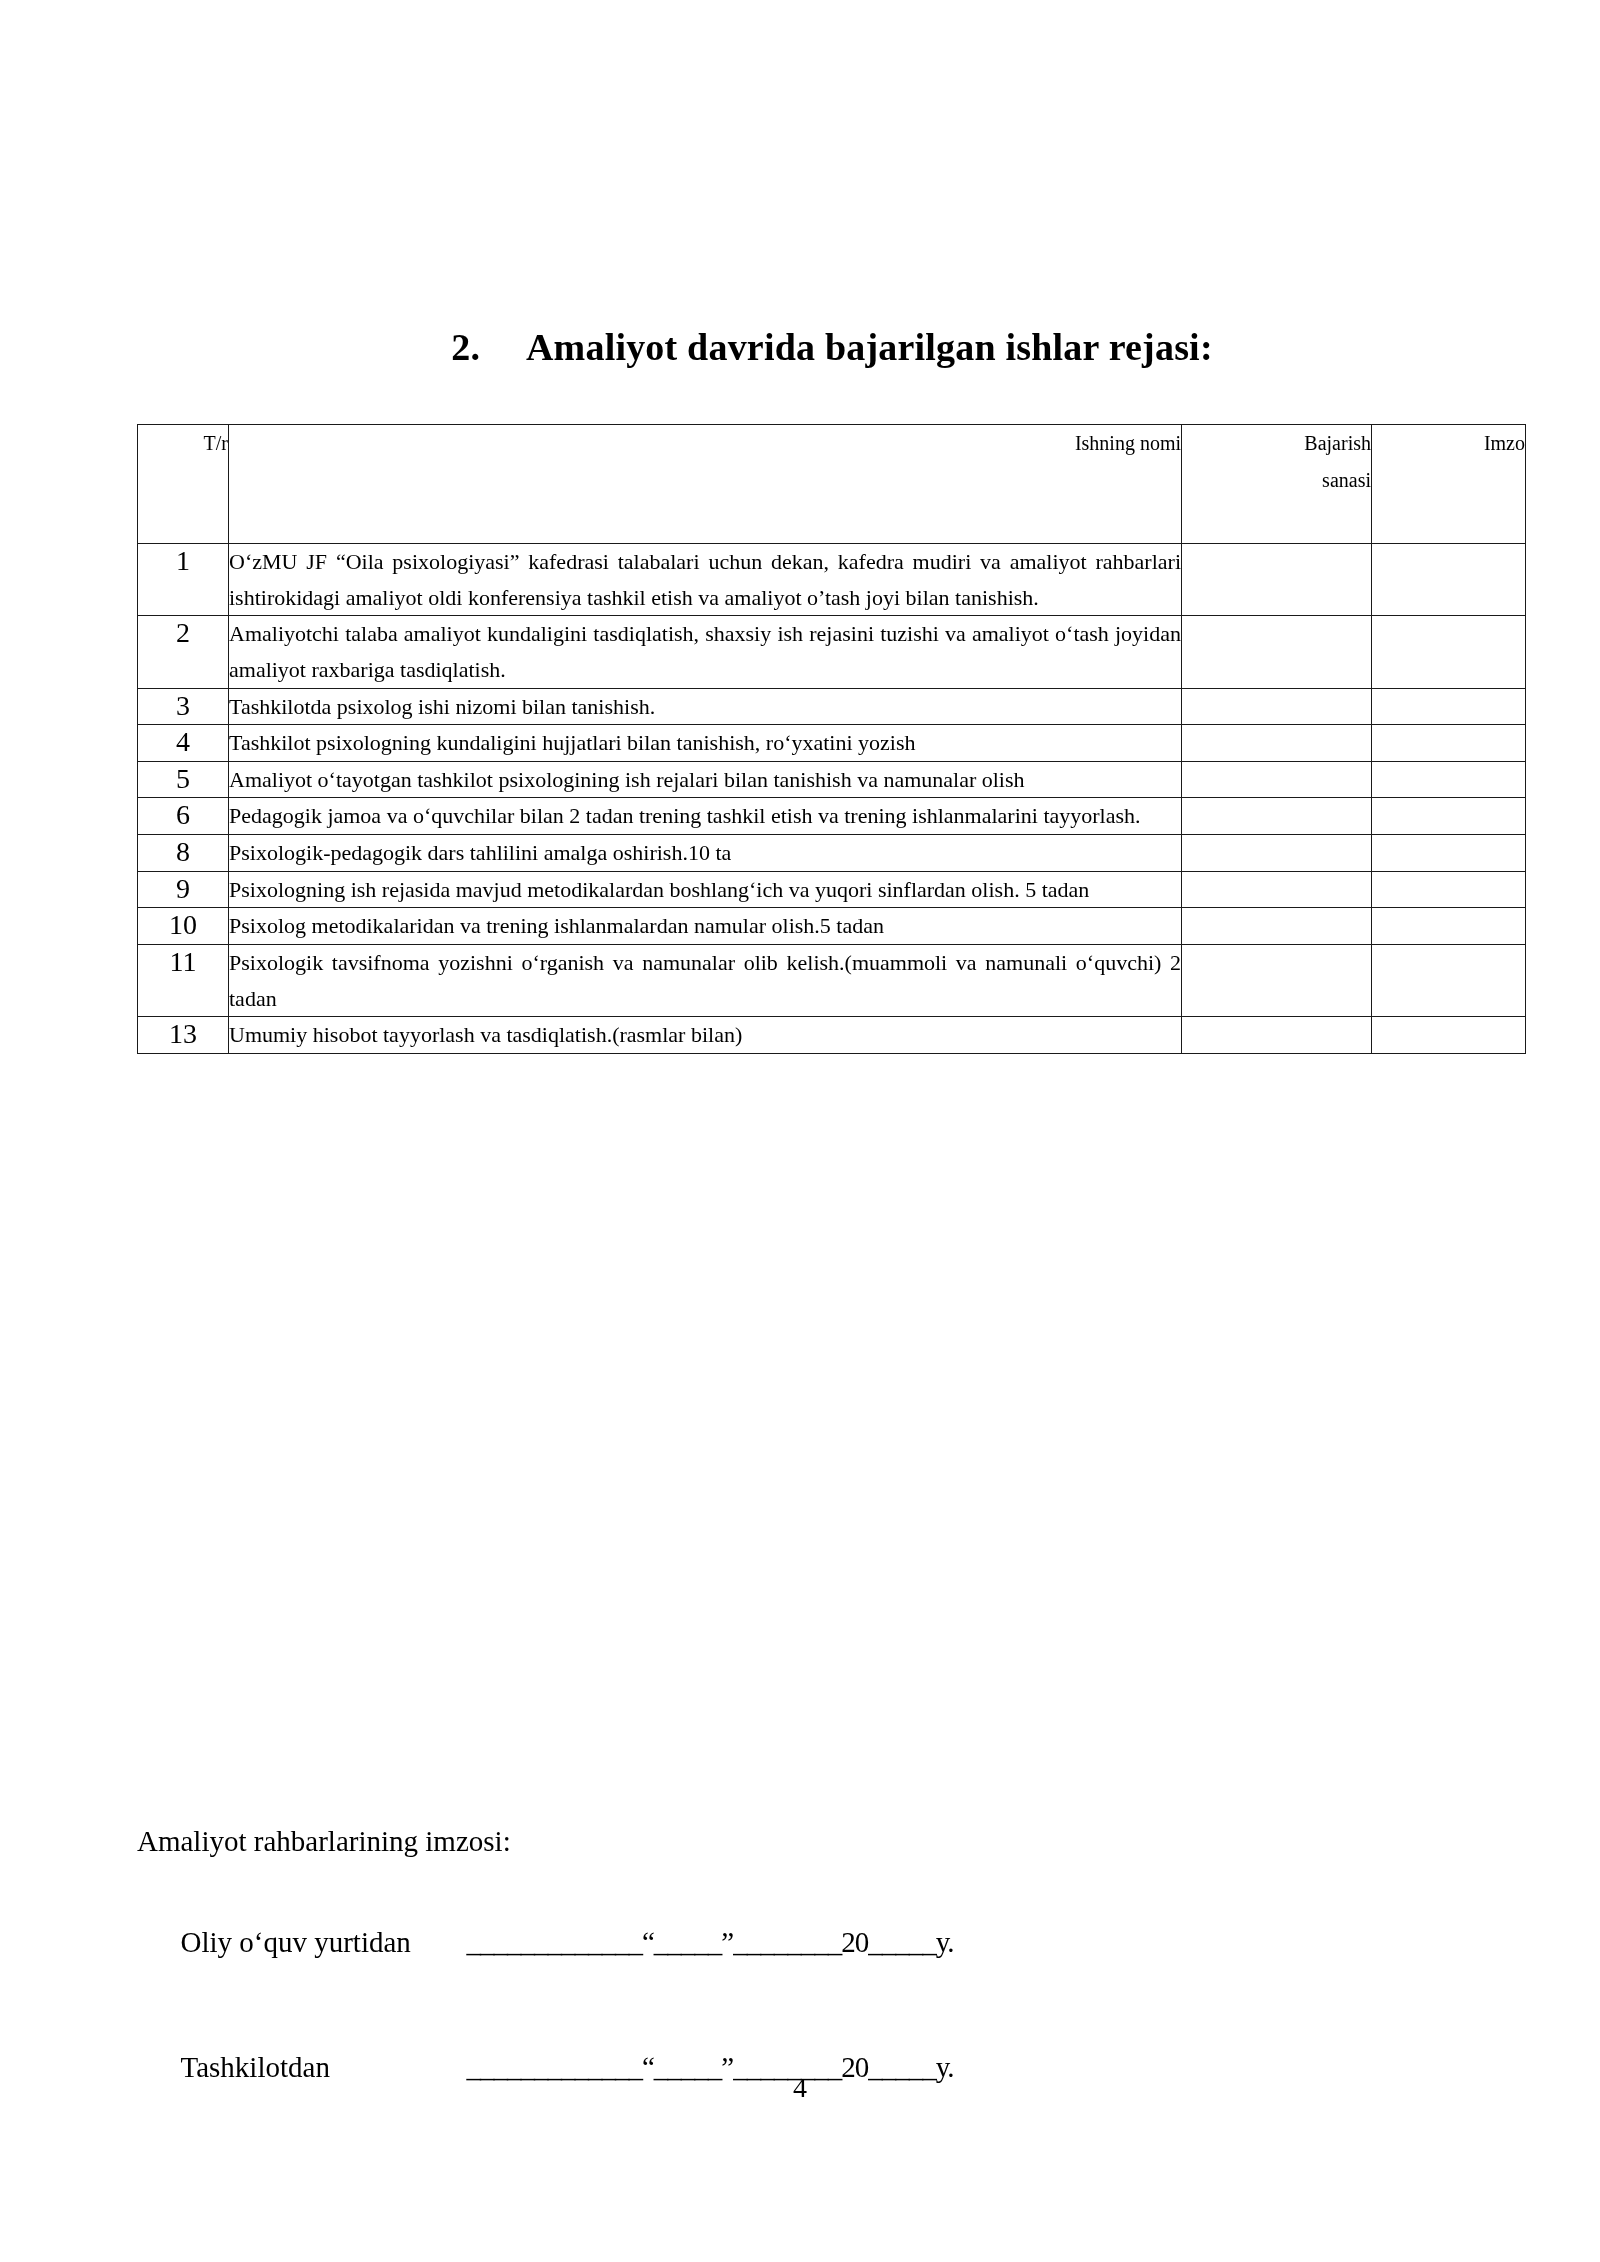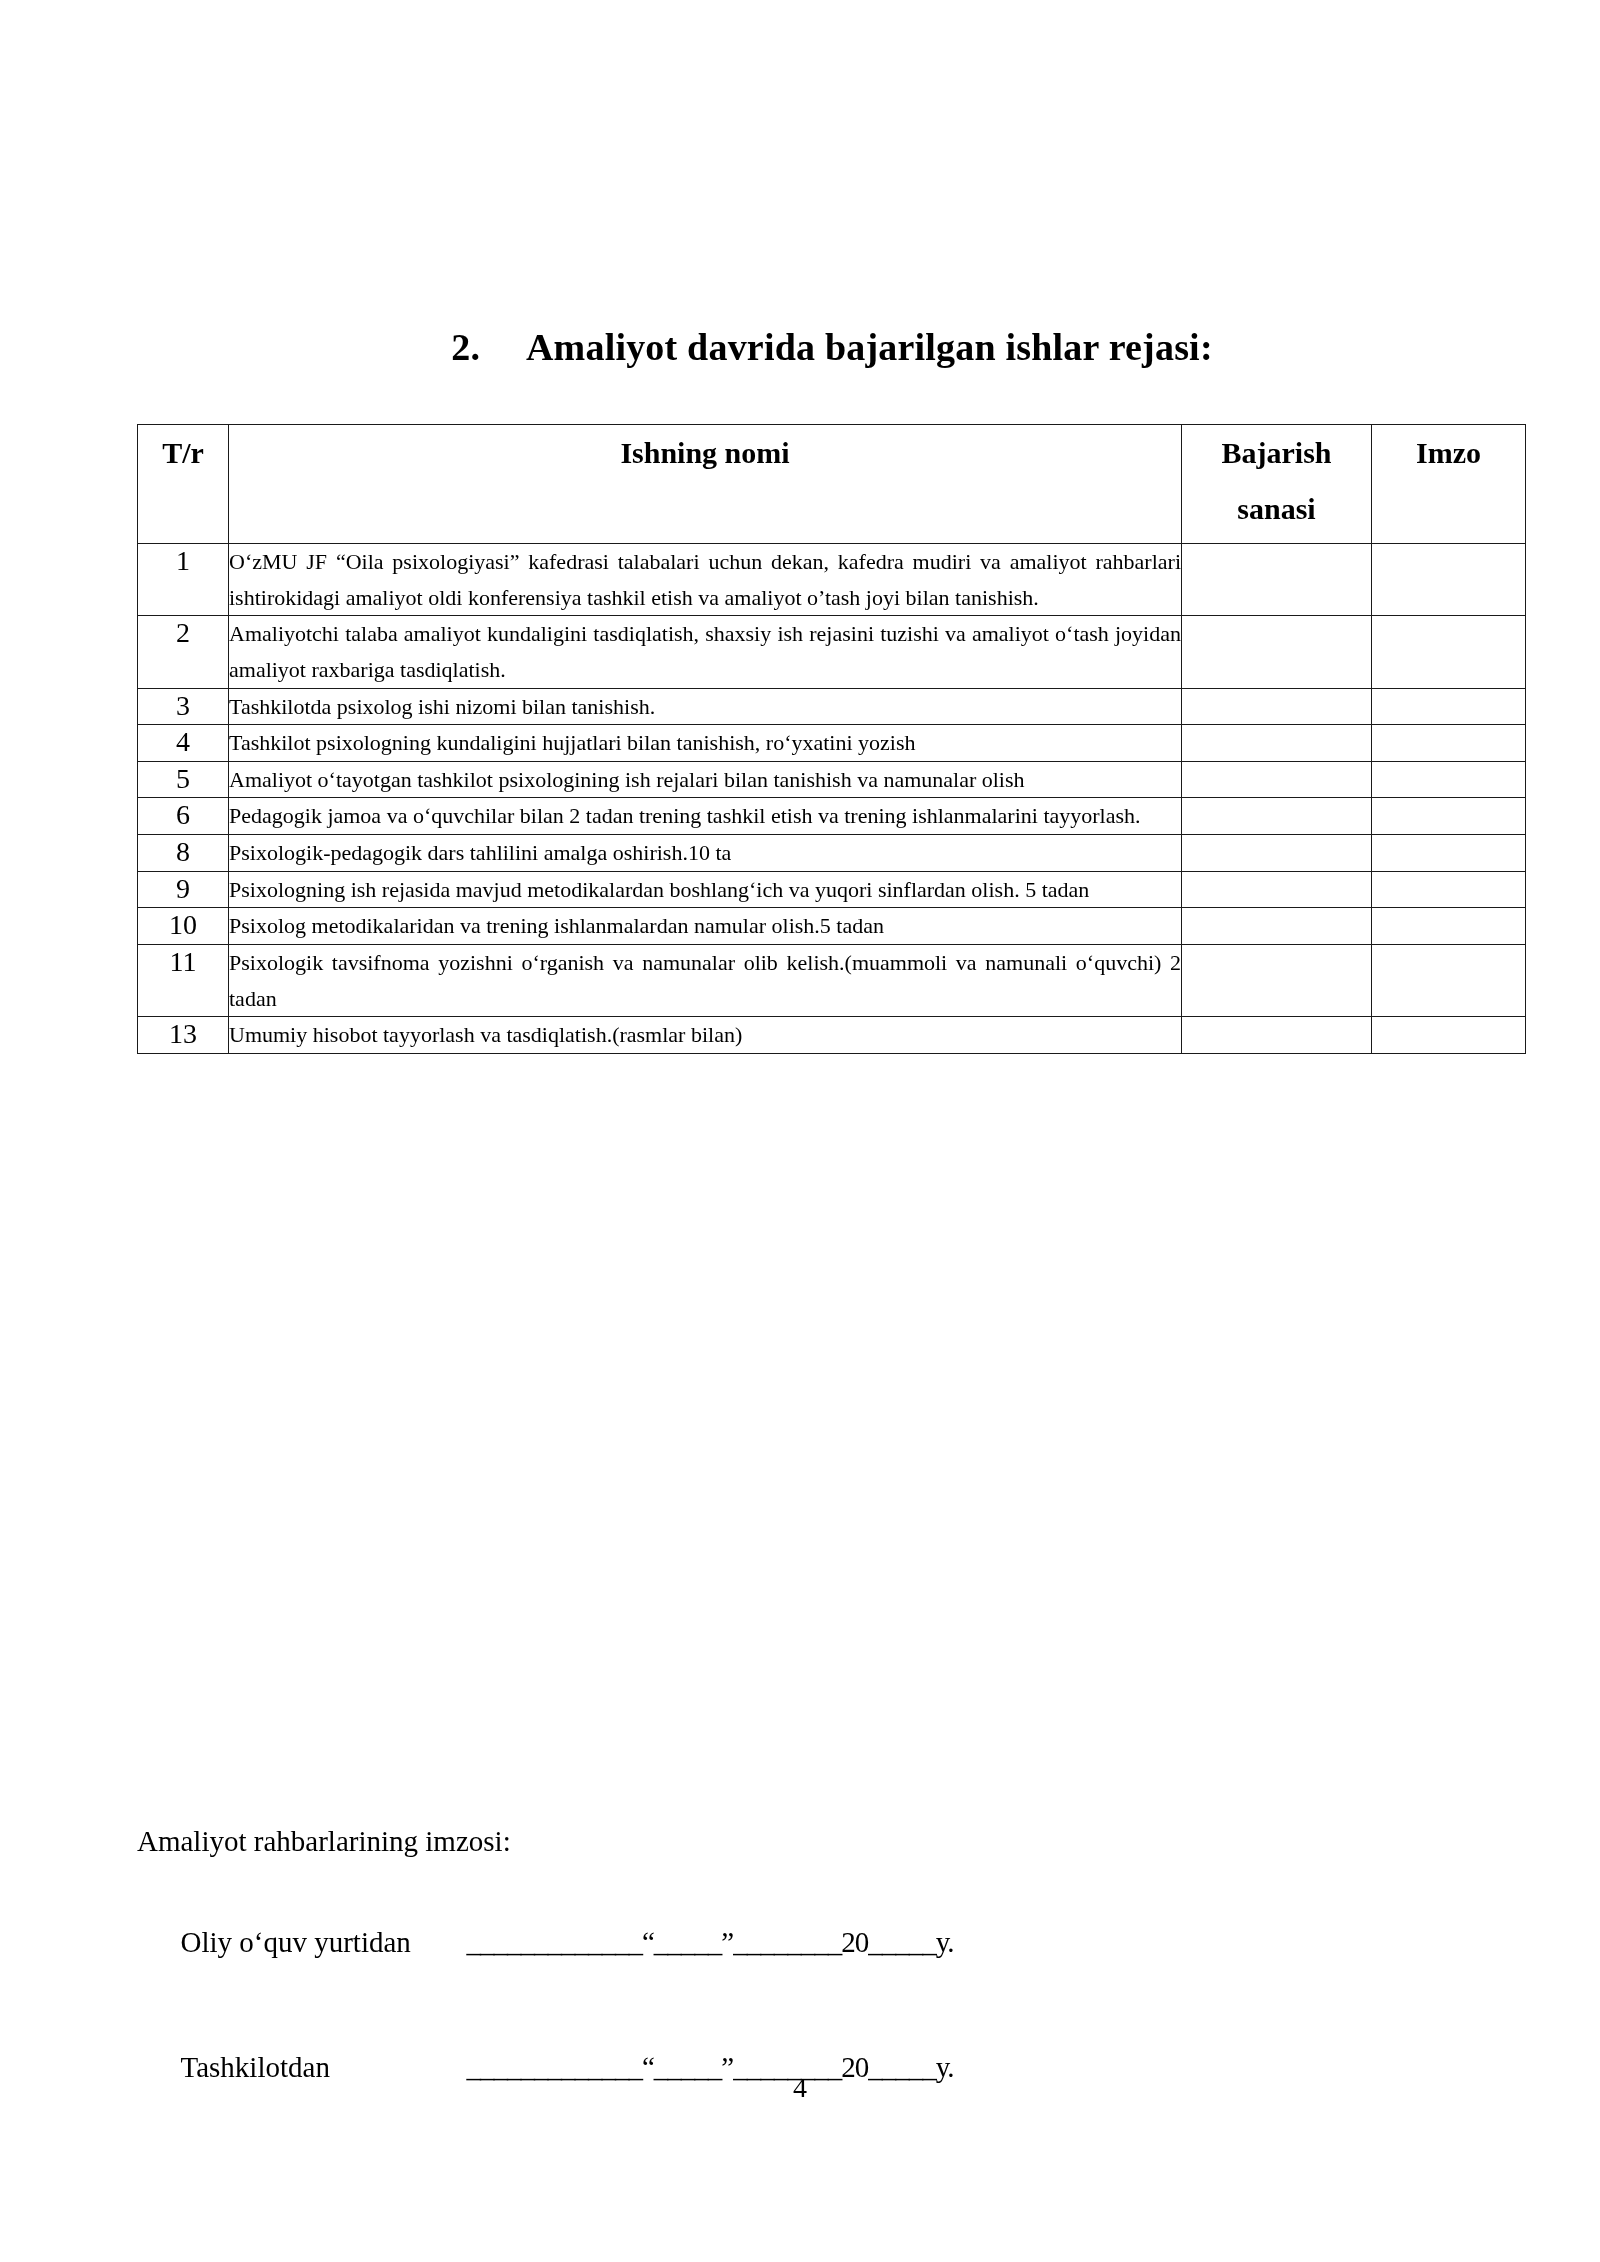--- a/index.html
+++ b/index.html
@@ -53,24 +53,24 @@
     padding: 0;
     vertical-align: top;
   }
 
   .col-num   { width: 91px; }
   .col-name  { width: 953px; }
   .col-date  { width: 190px; }
   .col-imzo  { width: 154px; }
 
   .head-cell {
-    text-align: center;
+    text-align: right;
     vertical-align: middle;
-    font-weight: bold;
-    font-size: 30px;
+    font-weight: normal;
+    font-size: 20px;
     line-height: 1.85;
     height: 118px;
     padding: 4px 6px;
   }
   .head-cell .two-line {
     display: block;
   }
 
   .num-cell {
     text-align: center;

